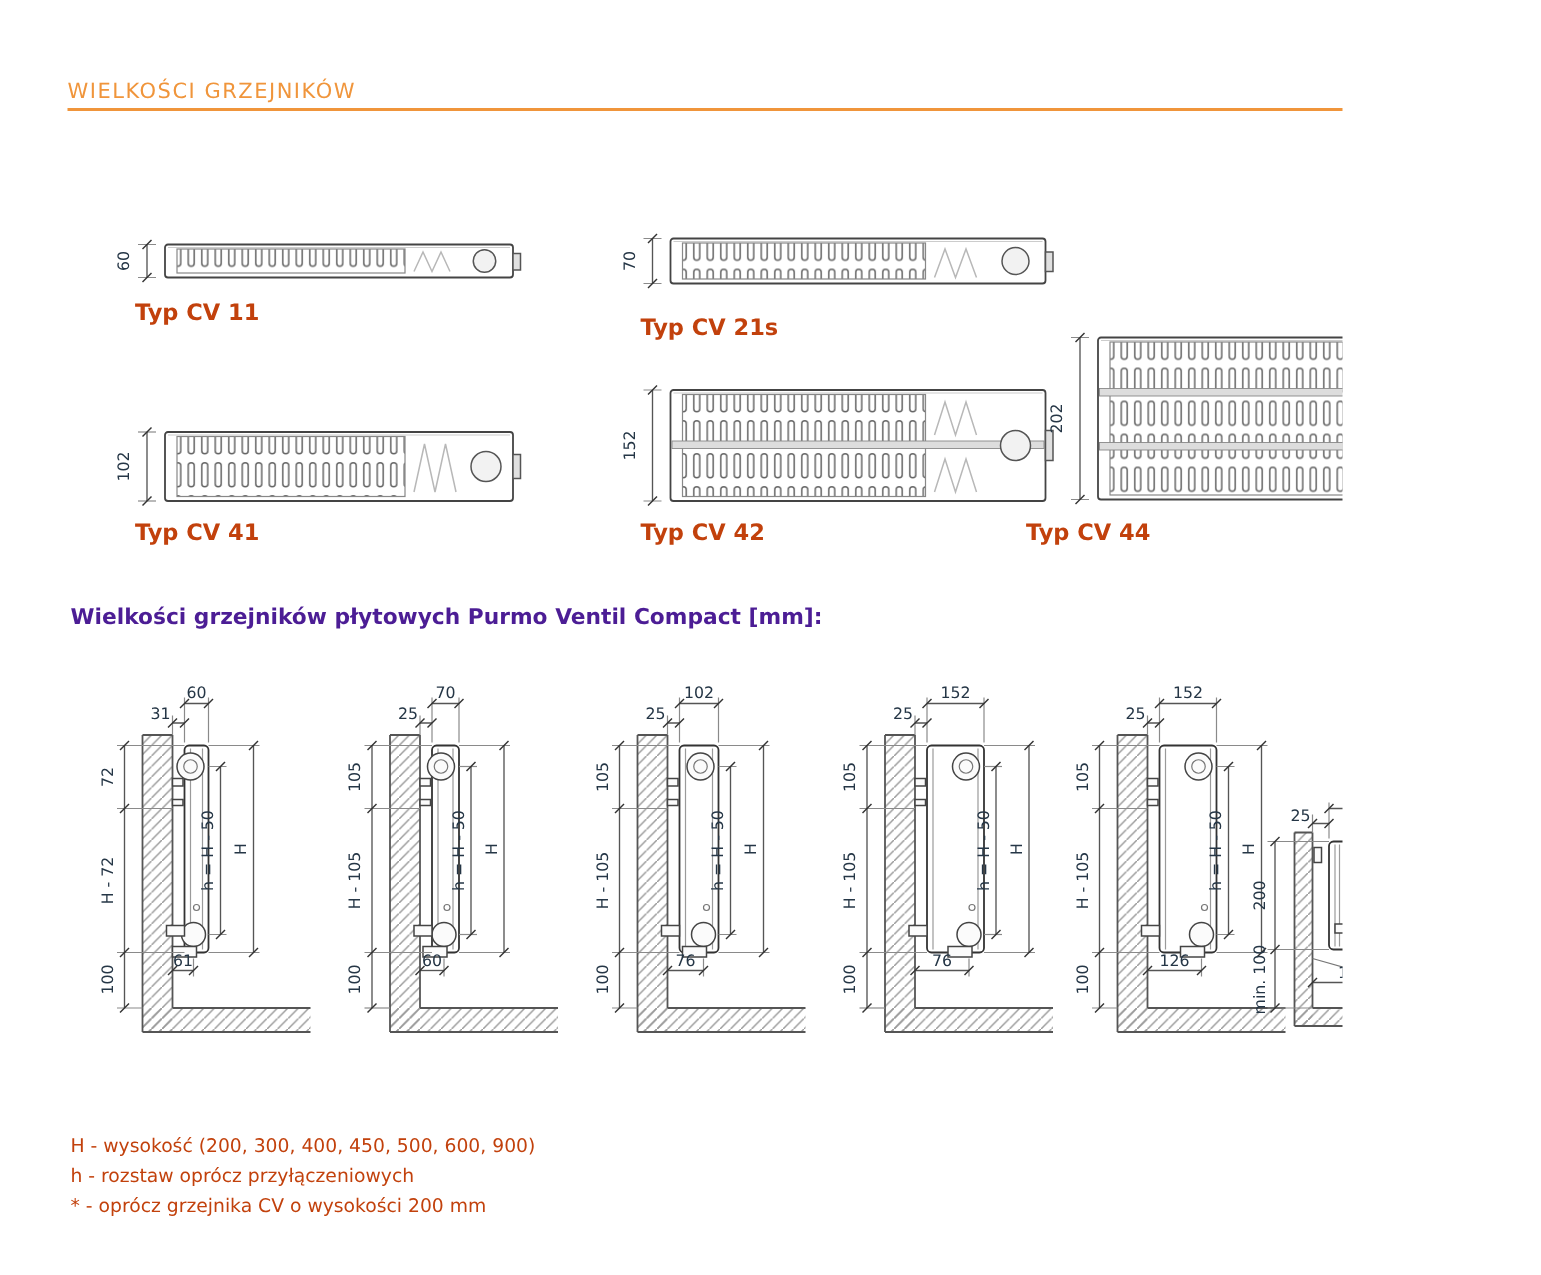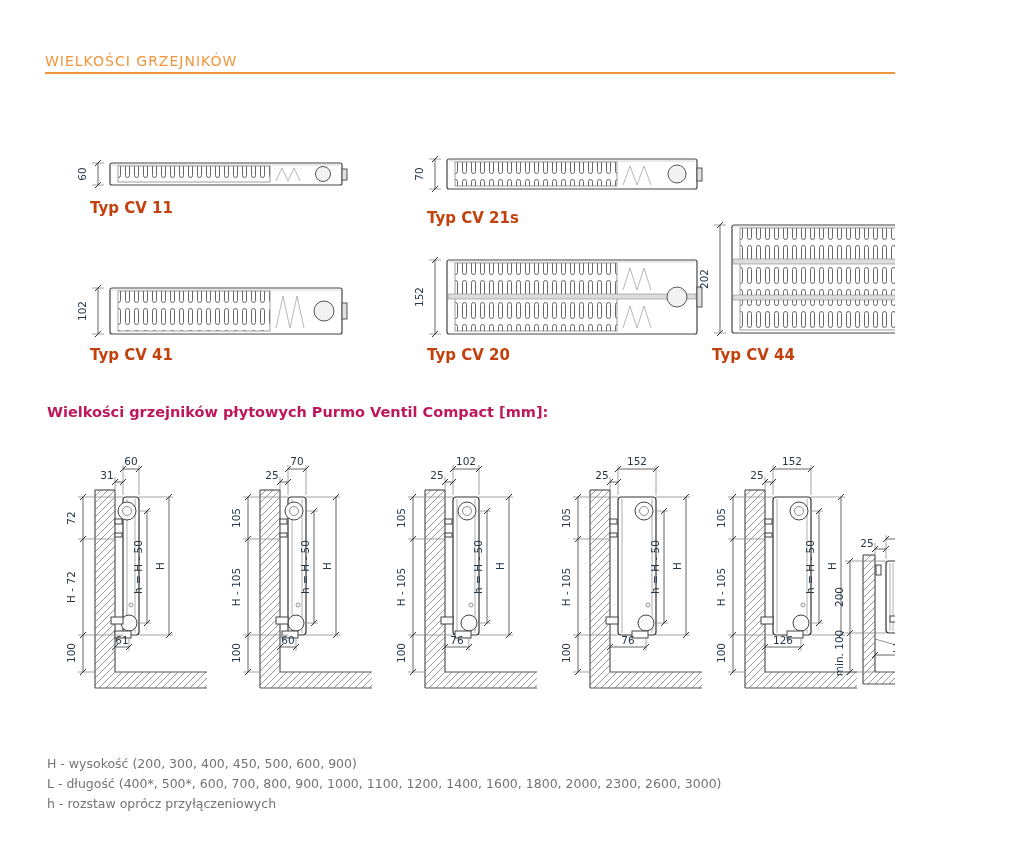--- a/index.html
+++ b/index.html
@@ -2,23 +2,23 @@
 <html><head>
 <meta charset="utf-8">
 <style>
   html,body{margin:0;padding:0;background:#fff;}
   .page{position:relative;width:895px;height:850px;background:#fff;overflow:hidden;
         font-family:"DejaVu Sans",sans-serif;margin-top:25px;}
   .doc-title{position:absolute;left:45px;top:28px;font-size:14px;letter-spacing:1px;
         color:#F0953B;font-weight:400;}
   .title-rule{position:absolute;left:45px;top:47px;width:940px;border-top:2px solid #F0953B;}
   .typ-label{position:absolute;font-size:15px;font-weight:bold;color:#c2410c;text-align:center;}
-  .section-heading{position:absolute;left:47px;top:379px;font-size:14.5px;font-weight:bold;color:#be185d;}
+  .section-heading{position:absolute;left:47px;top:379px;font-size:14.5px;font-weight:bold;color:#4c1d95;}
   .legend{position:absolute;left:47px;top:729px;}
-  .legend p{margin:0;line-height:20px;font-size:12.5px;color:#737373;}
+  .legend p{margin:0;line-height:20px;font-size:12.5px;color:#c2410c;}
   .abs{position:absolute;}
   
   .hatch{fill:url(#hatch);stroke:none;}
   .ln{stroke:#555;stroke-width:1.2;fill:none;}
   .ext{stroke:#8a8a8a;stroke-width:0.8;fill:none;}
   .dim{stroke:#555;stroke-width:0.9;fill:none;}
   .tick{stroke:#333;stroke-width:1;fill:none;}
   .rad{fill:#fff;stroke:#333;stroke-width:1.2;}
   .seam{stroke:#9a9a9a;stroke-width:0.8;}
   .part{fill:#fbfbfb;stroke:#444;stroke-width:1;}
@@ -111,41 +111,41 @@
     <text class="num rot" transform="rotate(-90 8 41)" x="8" y="41">152</text>
     <rect x="32" y="4" width="250" height="74" rx="2" class="tv-outline"></rect>
     <line x1="34" y1="6" x2="280" y2="6" class="tv-inner"></line>
     <rect x="40" y="7" width="162" height="68" class="tv-grille"></rect>
     <rect x="33" y="38" width="248" height="5" class="tv-band"></rect>
     <polyline class="deco" points="208,34 215,12 222,34 229,12 236,34"></polyline>
     <polyline class="deco" points="208,72 215,50 222,72 229,50 236,72"></polyline>
     <circle cx="262" cy="41" r="10" class="tv-circle"></circle>
     <rect x="282" y="31" width="5" height="20" class="tv-tab"></rect>
   </svg>
-  <div class="typ-label" style="left:427px;top:321px">Typ CV 20</div>
+  <div class="typ-label" style="left:427px;top:321px">Typ CV 42</div>
 
   <svg class="abs" style="left:700px;top:196px" width="306" height="116">
     <line x1="14" y1="4" x2="26" y2="4" class="ext"></line>
       <line x1="14" y1="112" x2="26" y2="112" class="ext"></line>
     <line x1="20" y1="4" x2="20" y2="112" class="dim"></line>
     <line x1="17" y1="7" x2="23" y2="1" class="tick"></line>
       <line x1="17" y1="115" x2="23" y2="109" class="tick"></line>
     <text class="num rot" transform="rotate(-90 8 58)" x="8" y="58">202</text>
     <rect x="32" y="4" width="262" height="108" rx="2" class="tv-outline"></rect>
     <line x1="34" y1="6" x2="292" y2="6" class="tv-inner"></line>
     <rect x="40" y="7" width="172" height="102" class="tv-grille"></rect>
     <rect x="33" y="38" width="260" height="5" class="tv-band"></rect>
     <rect x="33" y="74" width="260" height="5" class="tv-band"></rect>
     <polyline class="deco" points="218,32 225,12 232,32 239,12 246,32"></polyline>
     <polyline class="deco" points="218,68 225,48 232,68 239,48 246,68"></polyline>
     <polyline class="deco" points="218,104 225,84 232,104 239,84 246,104"></polyline>
     <circle cx="272" cy="58" r="11" class="tv-circle"></circle>
     <rect x="294" y="44" width="5" height="28" class="tv-tab"></rect>
   </svg>
-  <div class="typ-label" style="left:712px;top:321px">Typ CV 44</div>
+  <div class="typ-label" style="left:684px;top:321px">Typ CV 44</div>
 
   <div class="section-heading">Wielkości grzejników płytowych Purmo Ventil Compact [mm]:</div>
 
   <div class="abs" style="left:45px;top:430px">
     <svg width="165" height="244" viewBox="0 0 165 244">
 
       <rect x="50" y="35" width="20" height="198" class="hatch"></rect>
       <rect x="50" y="217" width="112" height="16" class="hatch"></rect>
       <line x1="50" y1="35" x2="70" y2="35" class="ln"></line>
       <line x1="70" y1="35" x2="70" y2="217" class="ln"></line>
@@ -559,17 +559,17 @@
 
     <line x1="95" y1="150" x2="95" y2="183" class="ext"></line>
     <line x1="45" y1="178" x2="95" y2="178" class="dim"></line>
     <line x1="42" y1="181" x2="48" y2="175" class="tick"></line>
     <line x1="92" y1="181" x2="98" y2="175" class="tick"></line>
     <text x="72" y="175" class="num mid">126</text>
   </svg>
 
   <div class="legend">
     <p>H - wysokość (200, 300, 400, 450, 500, 600, 900)</p>
-    <p>L - długość (400*, 500*, 600, 700, 800, 900, 1000, 1100, 1200, 1400, 1600, 1800, 2000, 2300, 2600, 3000)</p>
     <p>h - rozstaw oprócz przyłączeniowych</p>
+    <p>* - oprócz grzejnika CV o wysokości 200 mm</p>
   </div>
 
 </div>
 
 </body></html>

